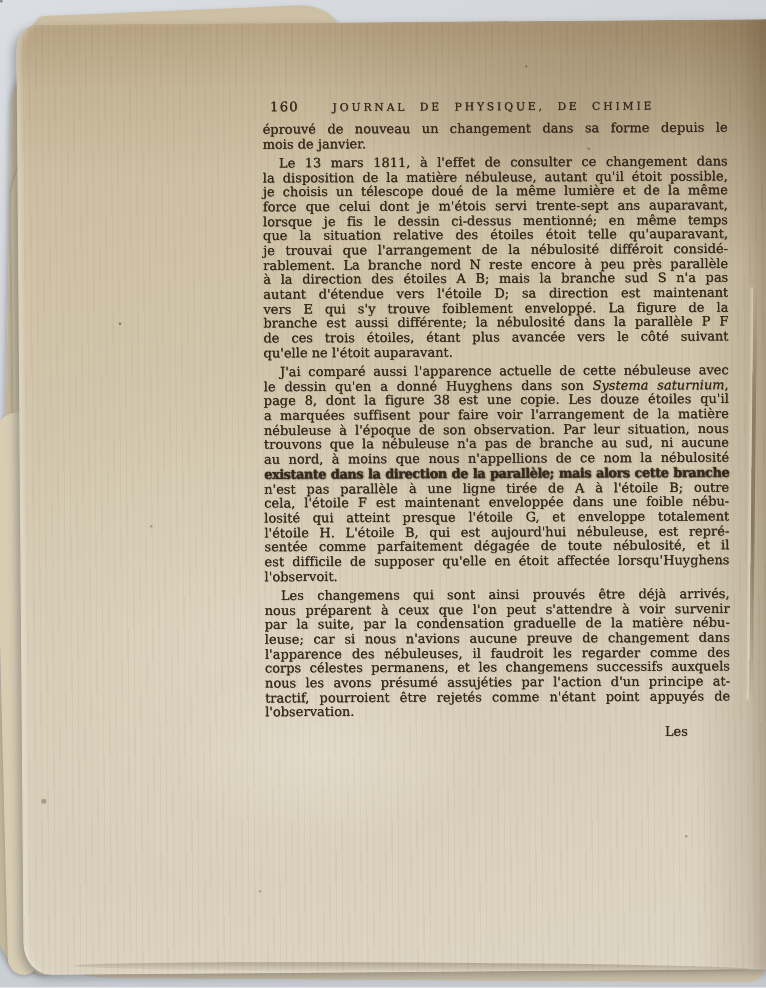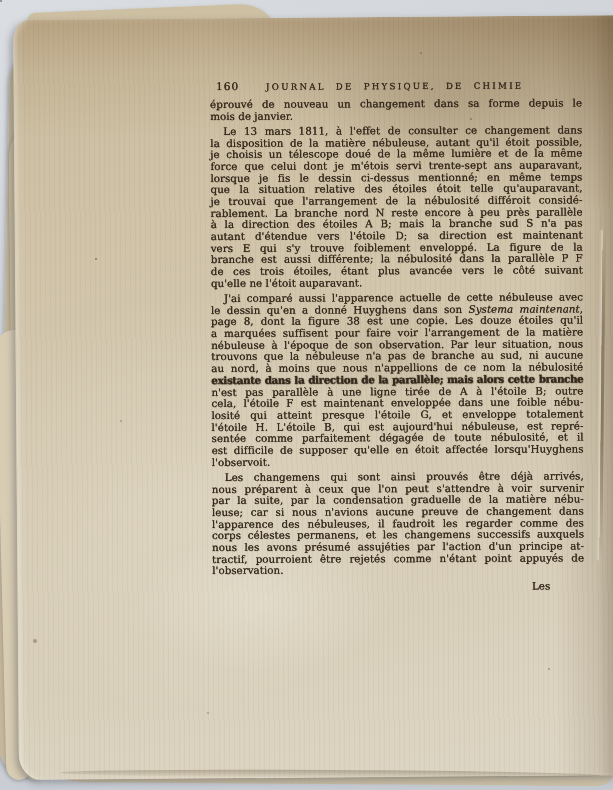--- a/index.html
+++ b/index.html
@@ -134,21 +134,21 @@
           <div class="line">rablement. La branche nord N reste encore à peu près parallèle</div>
           <div class="line">à la direction des étoiles A B; mais la branche sud S n'a pas</div>
           <div class="line">autant d'étendue vers l'étoile D; sa direction est maintenant</div>
           <div class="line">vers E qui s'y trouve foiblement enveloppé. La figure de la</div>
           <div class="line">branche est aussi différente; la nébulosité dans la parallèle P F</div>
           <div class="line">de ces trois étoiles, étant plus avancée vers le côté suivant</div>
           <div class="line last">qu'elle ne l'étoit auparavant.</div>
         </div>
         <div class="para indent">
           <div class="line">J'ai comparé aussi l'apparence actuelle de cette nébuleuse avec</div>
-          <div class="line">le dessin qu'en a donné Huyghens dans son <i>Systema maintenant</i>,</div>
+          <div class="line">le dessin qu'en a donné Huyghens dans son <i>Systema saturnium</i>,</div>
           <div class="line">page 8, dont la figure 38 est une copie. Les douze étoiles qu'il</div>
           <div class="line">a marquées suffisent pour faire voir l'arrangement de la matière</div>
           <div class="line">nébuleuse à l'époque de son observation. Par leur situation, nous</div>
           <div class="line">trouvons que la nébuleuse n'a pas de branche au sud, ni aucune</div>
           <div class="line">au nord, à moins que nous n'appellions de ce nom la nébulosité</div>
           <div class="line smudge">existante dans la direction de la parallèle; mais alors cette branche</div>
           <div class="line">n'est pas parallèle à une ligne tirée de A à l'étoile B; outre</div>
           <div class="line">cela, l'étoile F est maintenant enveloppée dans une foible nébu-</div>
           <div class="line">losité qui atteint presque l'étoile G, et enveloppe totalement</div>
           <div class="line">l'étoile H. L'étoile B, qui est aujourd'hui nébuleuse, est repré-</div>

